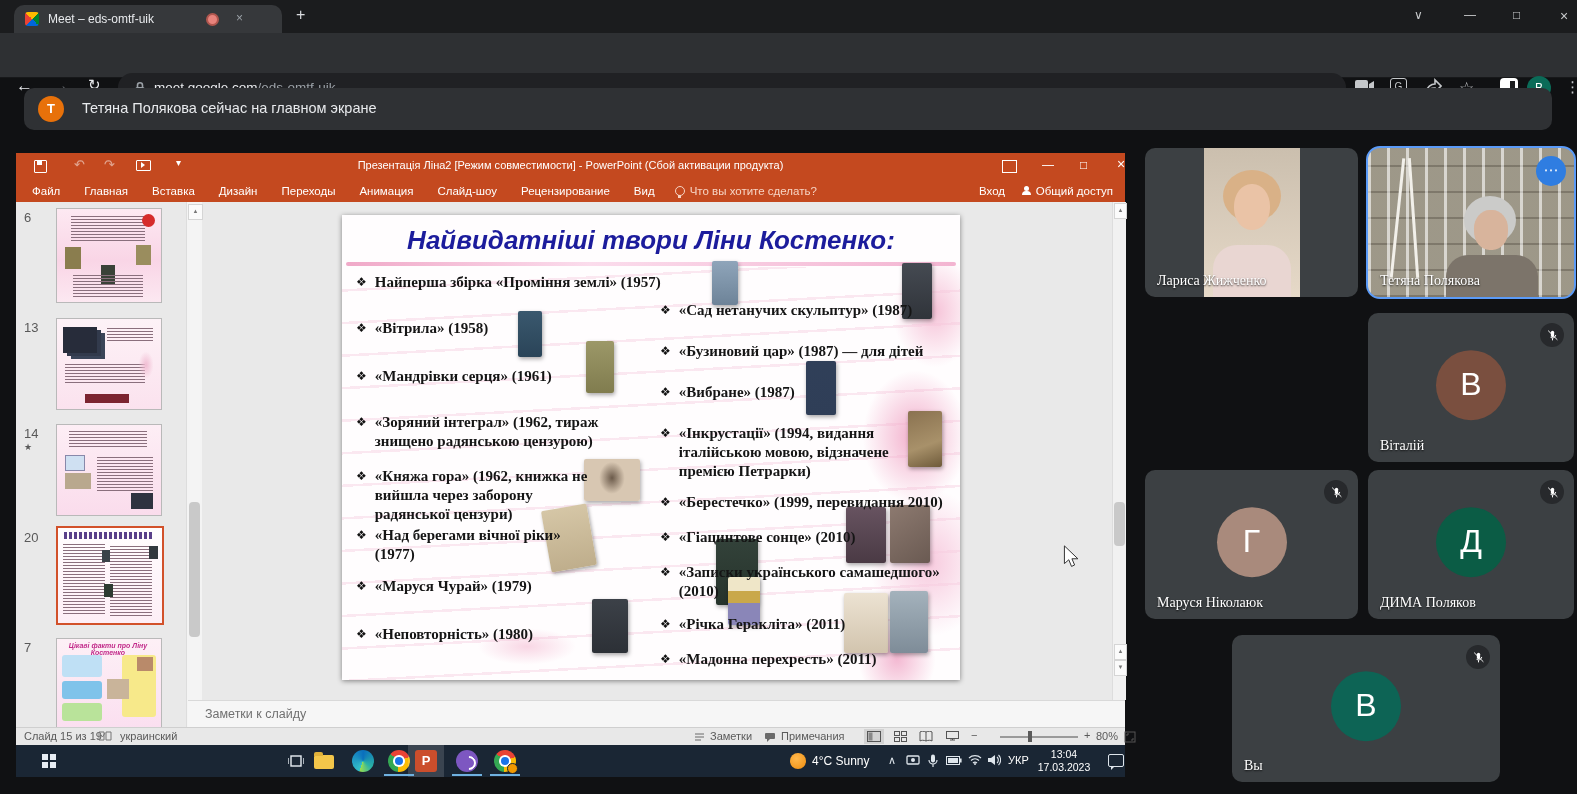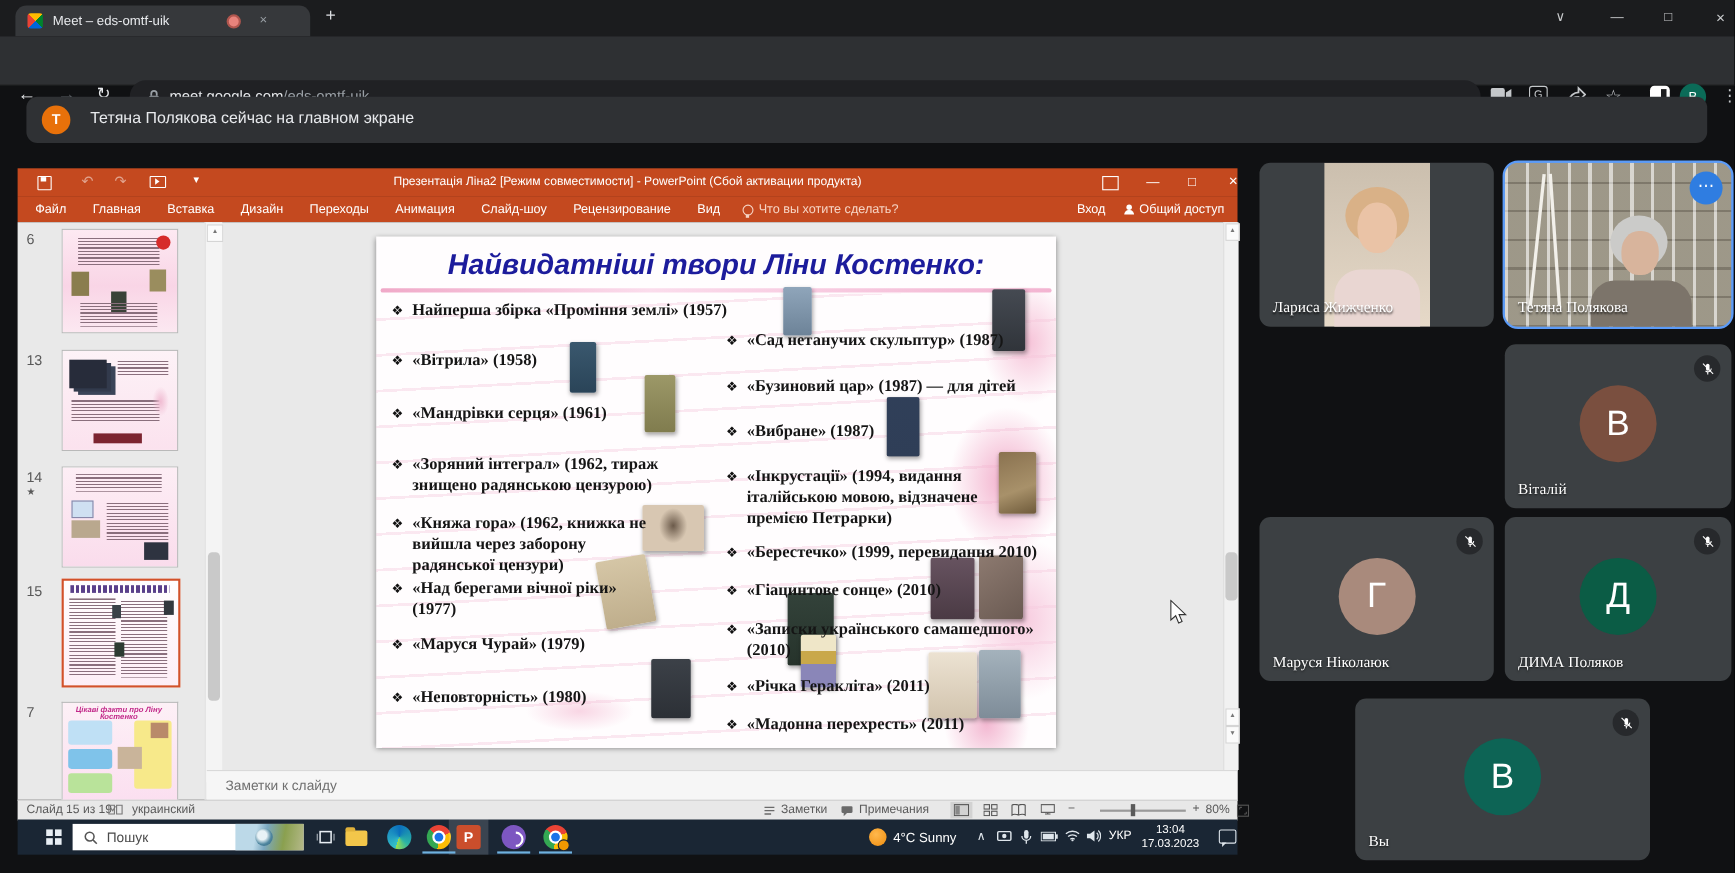--- a/index.html
+++ b/index.html
@@ -258,21 +258,21 @@
       <div class="thumbnum" style="top:240px;font-size:9px">★</div>
       <div class="thumb" style="top:222px;height:90px">
         <div class="pinkfill" style="background:linear-gradient(180deg,#fdeef5,#fadcEC)"></div>
         <div class="tl" style="left:12px;top:6px;width:78px;height:16px"></div>
         <div style="position:absolute;left:8px;top:30px;width:18px;height:14px;background:#cfe0f2;border:1px solid #88a"></div>
         <div style="position:absolute;left:8px;top:48px;width:26px;height:16px;background:#b9a88e"></div>
         <div class="tl" style="left:40px;top:32px;width:56px;height:34px"></div>
         <div style="position:absolute;right:8px;bottom:6px;width:22px;height:16px;background:#2e3340"></div>
       </div>
 
-      <div class="thumbnum" style="top:328px">15</div>
+      <div class="thumbnum" style="top:328px">20</div>
       <div class="thumb sel" style="top:324px;height:95px">
         <div class="pinkfill" style="background:linear-gradient(180deg,#fffdfe,#fdeef6)"></div>
         <div style="position:absolute;left:6px;top:4px;width:90px;height:7px;background:repeating-linear-gradient(90deg,#5a3f8a 0 3px,transparent 3px 5px)"></div>
         <div class="tl" style="left:5px;top:16px;width:42px;height:70px"></div>
         <div class="tl" style="left:52px;top:18px;width:42px;height:70px"></div>
         <div style="position:absolute;left:44px;top:22px;width:8px;height:12px;background:#3a4248"></div>
         <div style="position:absolute;right:4px;top:18px;width:9px;height:13px;background:#32383e"></div>
         <div style="position:absolute;left:46px;top:56px;width:9px;height:13px;background:#2c3a31"></div>
       </div>
 
@@ -453,28 +453,20 @@
       </svg>
   </div>
 
   <div class="abs taskbar">
     <div class="start">
         <i></i>
         <i></i>
         <i></i>
         <i></i>
       </div>
-    <div class="searchbox">
-      <svg width="13" height="13" viewBox="0 0 13 13" style="margin-left:10px">
-        <circle cx="5.5" cy="5.5" r="4" fill="none" stroke="#555" stroke-width="1.4"></circle>
-          <path d="M8.5 8.5L12 12" stroke="#555" stroke-width="1.4"></path>
-      </svg>
-      <span class="stext">Пошук</span>
-      <div class="simg"></div>
-    </div>
     <svg class="tico" style="left:272px;top:9px" width="16" height="14" viewBox="0 0 16 14">
       <rect x="3" y="2" width="10" height="10" fill="none" stroke="#e8eef4" stroke-width="1.4"></rect>
         <path d="M0 4v6M16 4v6" stroke="#e8eef4" stroke-width="1.4"></path>
     </svg>
     <div class="tico" style="left:298px">
         <div class="folder"></div>
       </div>
     <div class="tico" style="left:336px;top:5px">
         <div class="edge"></div>
       </div>

